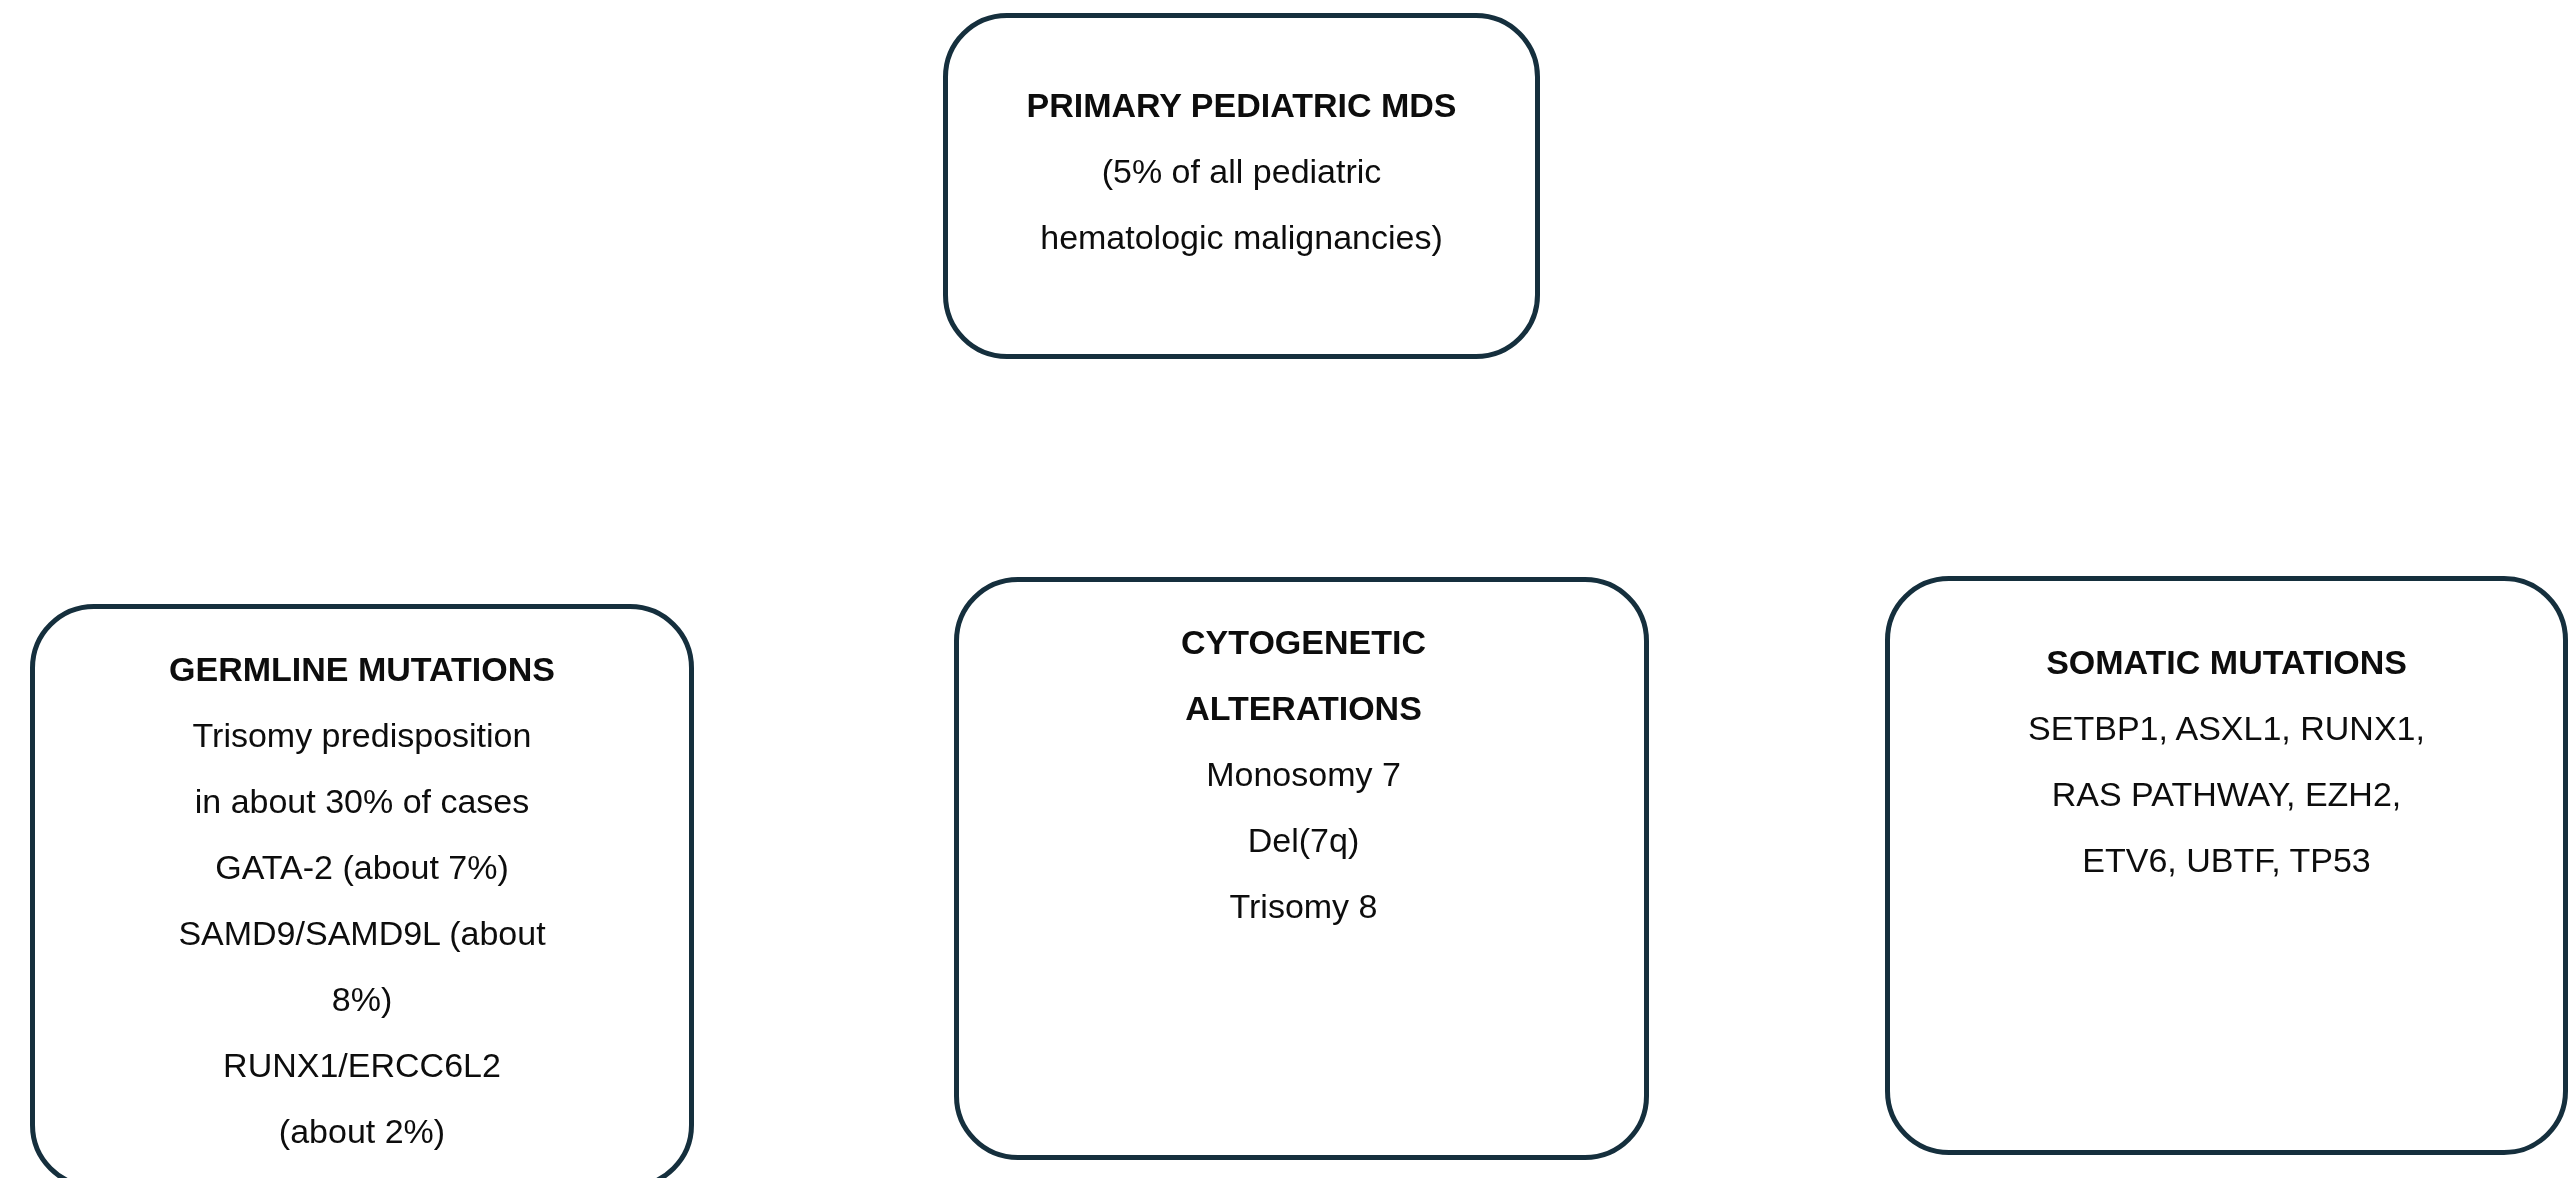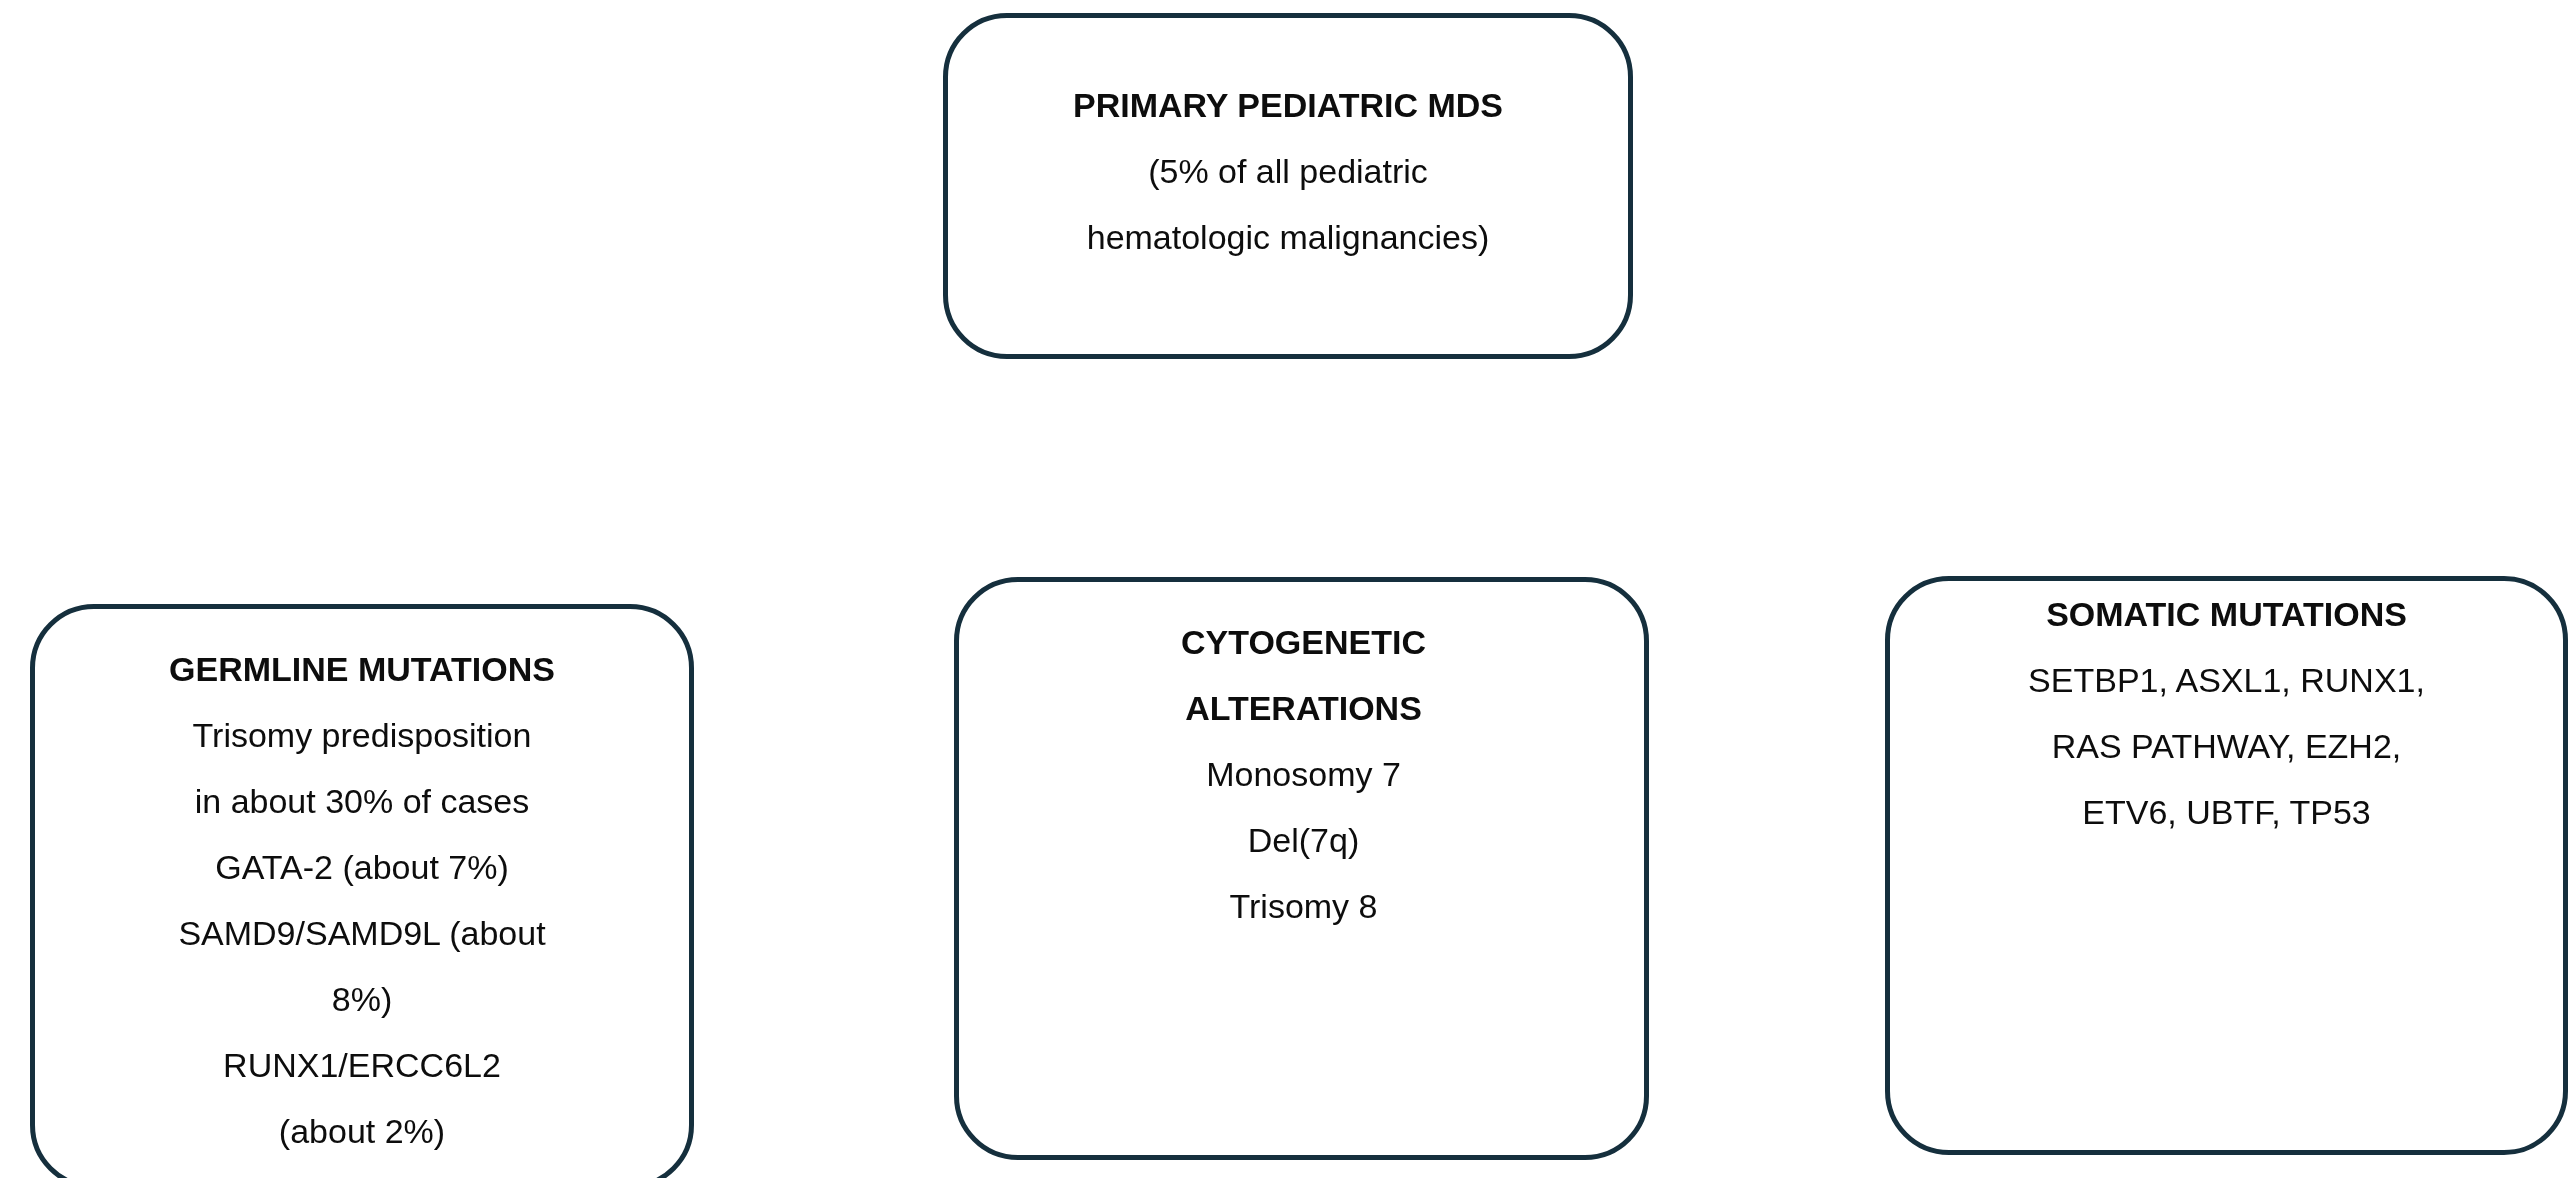--- a/index.html
+++ b/index.html
@@ -27,24 +27,24 @@
     padding-right: 20px;
   }
   .node .line {
     font-size: 34px;
     line-height: 66px;
     white-space: nowrap;
   }
   .title .line {
     font-weight: 700;
   }
-  #box-primary    { left: 943px; top: 12.7px;  width: 690px; height: 346px; padding-top: 54px; }
+  #box-primary    { left: 943px; top: 12.7px;  width: 597px; height: 346px; padding-top: 54px; }
   #box-germline   { left: 30px;   top: 581px; width: 664px; height: 585px; padding-top: 27px; margin-top: 23px; }
   #box-cytogenetic{ left: 954px; top: 577px; width: 695px; height: 583px; padding-top: 27px; padding-left: 24px; }
-  #box-somatic    { left: 1885px; top: 576px; width: 683px; height: 579px; }
+  #box-somatic    { left: 1885px; top: 576px; width: 683px; height: 579px; padding-top: 48px; }
 </style>
 </head>
 <body>
 
 <div class="canvas">
 
   <div class="node" id="box-primary">
     <div class="title">
         <div class="line">PRIMARY PEDIATRIC MDS</div>
       </div>

